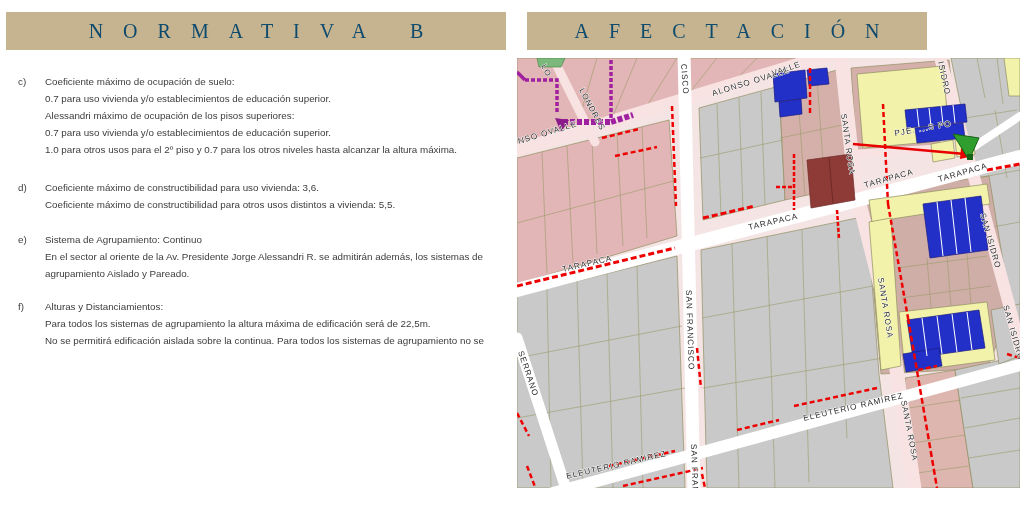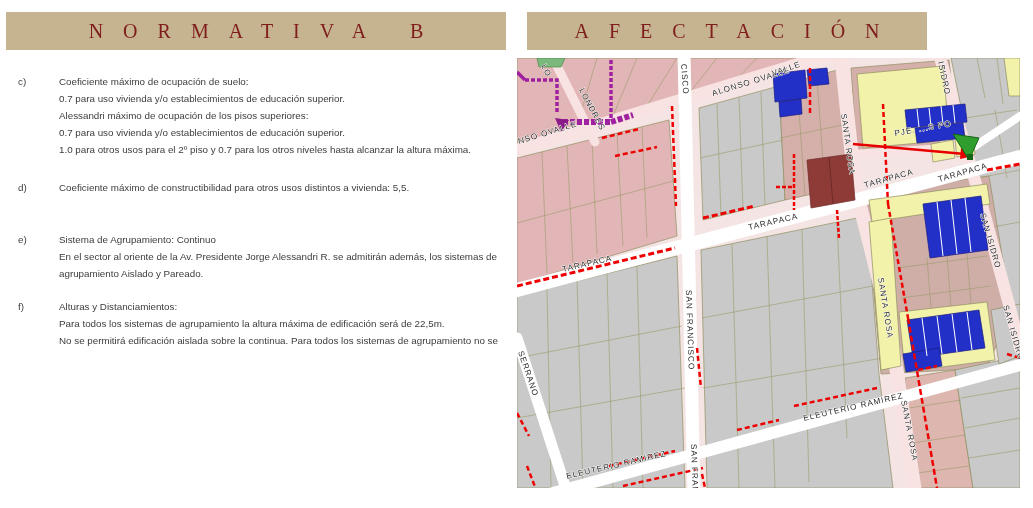--- a/index.html
+++ b/index.html
@@ -2,33 +2,33 @@
 <html><head>
 <meta charset="utf-8">
 <style>
   html,body{margin:0;padding:0;}
   body{
     width:1033px;height:508px;position:relative;overflow:hidden;
     background:#ffffff;font-family:"Liberation Sans",sans-serif;
   }
   .header-bar{
     position:absolute;top:12px;height:38px;
-    background:#c6b38f;color:#7f1d1d;
+    background:#c6b38f;color:#0c4a6e;
     font-family:"Liberation Serif",serif;
     font-size:20px;letter-spacing:20px;
     display:flex;align-items:center;justify-content:center;
     padding-left:20px;box-sizing:border-box;white-space:nowrap;
   }
   #hdr-left{left:6px;width:500px;}
   #hdr-right{left:527px;width:400px;}
 
   .norm{position:absolute;left:0;top:0;width:512px;}
   .norm-item{position:absolute;left:18px;width:482px;}
   .norm-label{position:absolute;left:0;top:0;font-size:9.8px;line-height:17.1px;color:#3c3c3c;}
-  .norm-lines{margin-left:41px;}
+  .norm-lines{margin-left:27px;}
   .norm-line{font-size:9.8px;line-height:17.1px;color:#3c3c3c;white-space:nowrap;}
 
   #map-wrap{position:absolute;left:517px;top:58px;width:503px;height:430px;}
   svg text{
     font-family:"Liberation Sans",sans-serif;
     font-size:8.2px;letter-spacing:1px;fill:#2b2b2b;
     paint-order:stroke;stroke:#ffffff;stroke-width:0.9px;
   }
 </style>
 </head>
@@ -50,20 +50,21 @@
       <div class="norm-line">0.7 para uso vivienda y/o establecimientos de educación superior.</div>
       <div class="norm-line">Alessandri máximo de ocupación de los pisos superiores:</div>
       <div class="norm-line">0.7 para uso vivienda y/o establecimientos de educación superior.</div>
       <div class="norm-line">1.0 para otros usos para el 2º piso y 0.7 para los otros niveles hasta alcanzar la altura máxima.</div>
     </div>
   </div>
 
   <div class="norm-item" style="top:179px">
     <div class="norm-label">d)</div>
     <div class="norm-lines">
+      <div class="norm-line">Coeficiente máximo de constructibilidad para uso vivienda: 3,6.</div>
       <div class="norm-line">Coeficiente máximo de constructibilidad para otros usos distintos a vivienda: 5,5.</div>
     </div>
   </div>
 
   <div class="norm-item" style="top:231px">
     <div class="norm-label">e)</div>
     <div class="norm-lines">
       <div class="norm-line">Sistema de Agrupamiento: Continuo</div>
       <div class="norm-line">En el sector al oriente de la Av. Presidente Jorge Alessandri R. se admitirán además, los sistemas de</div>
       <div class="norm-line">agrupamiento Aislado y Pareado.</div>

